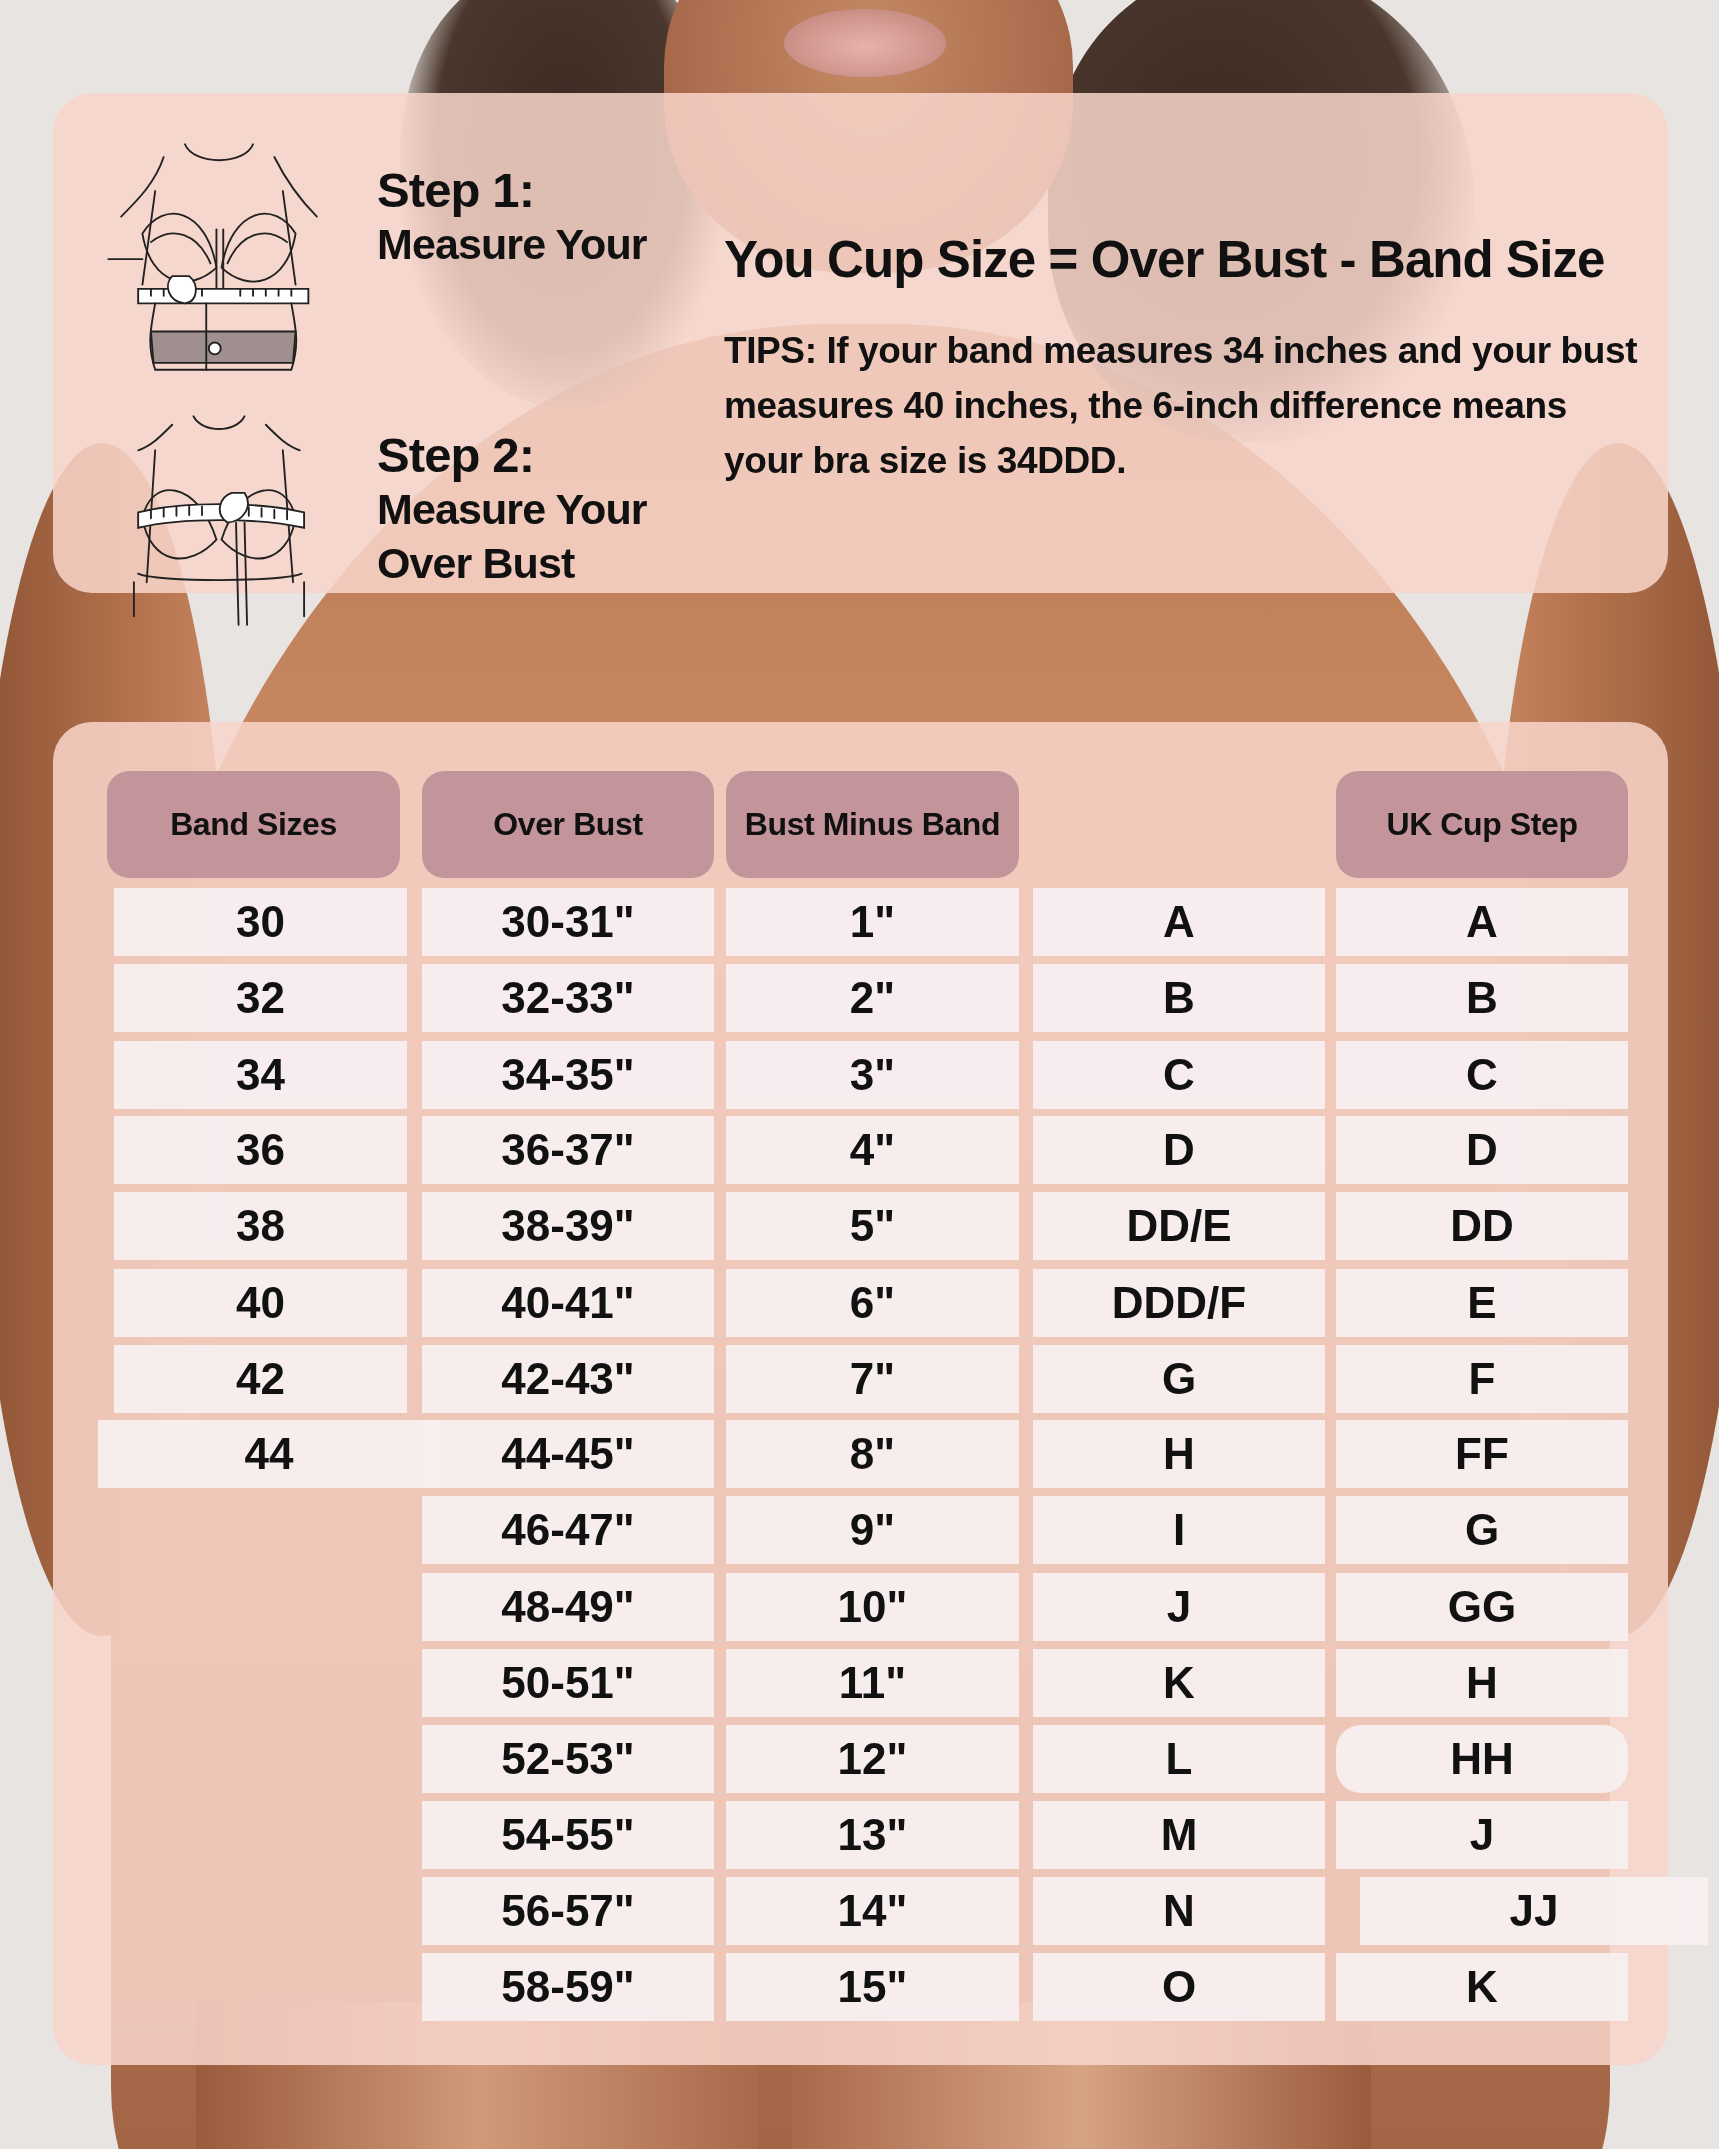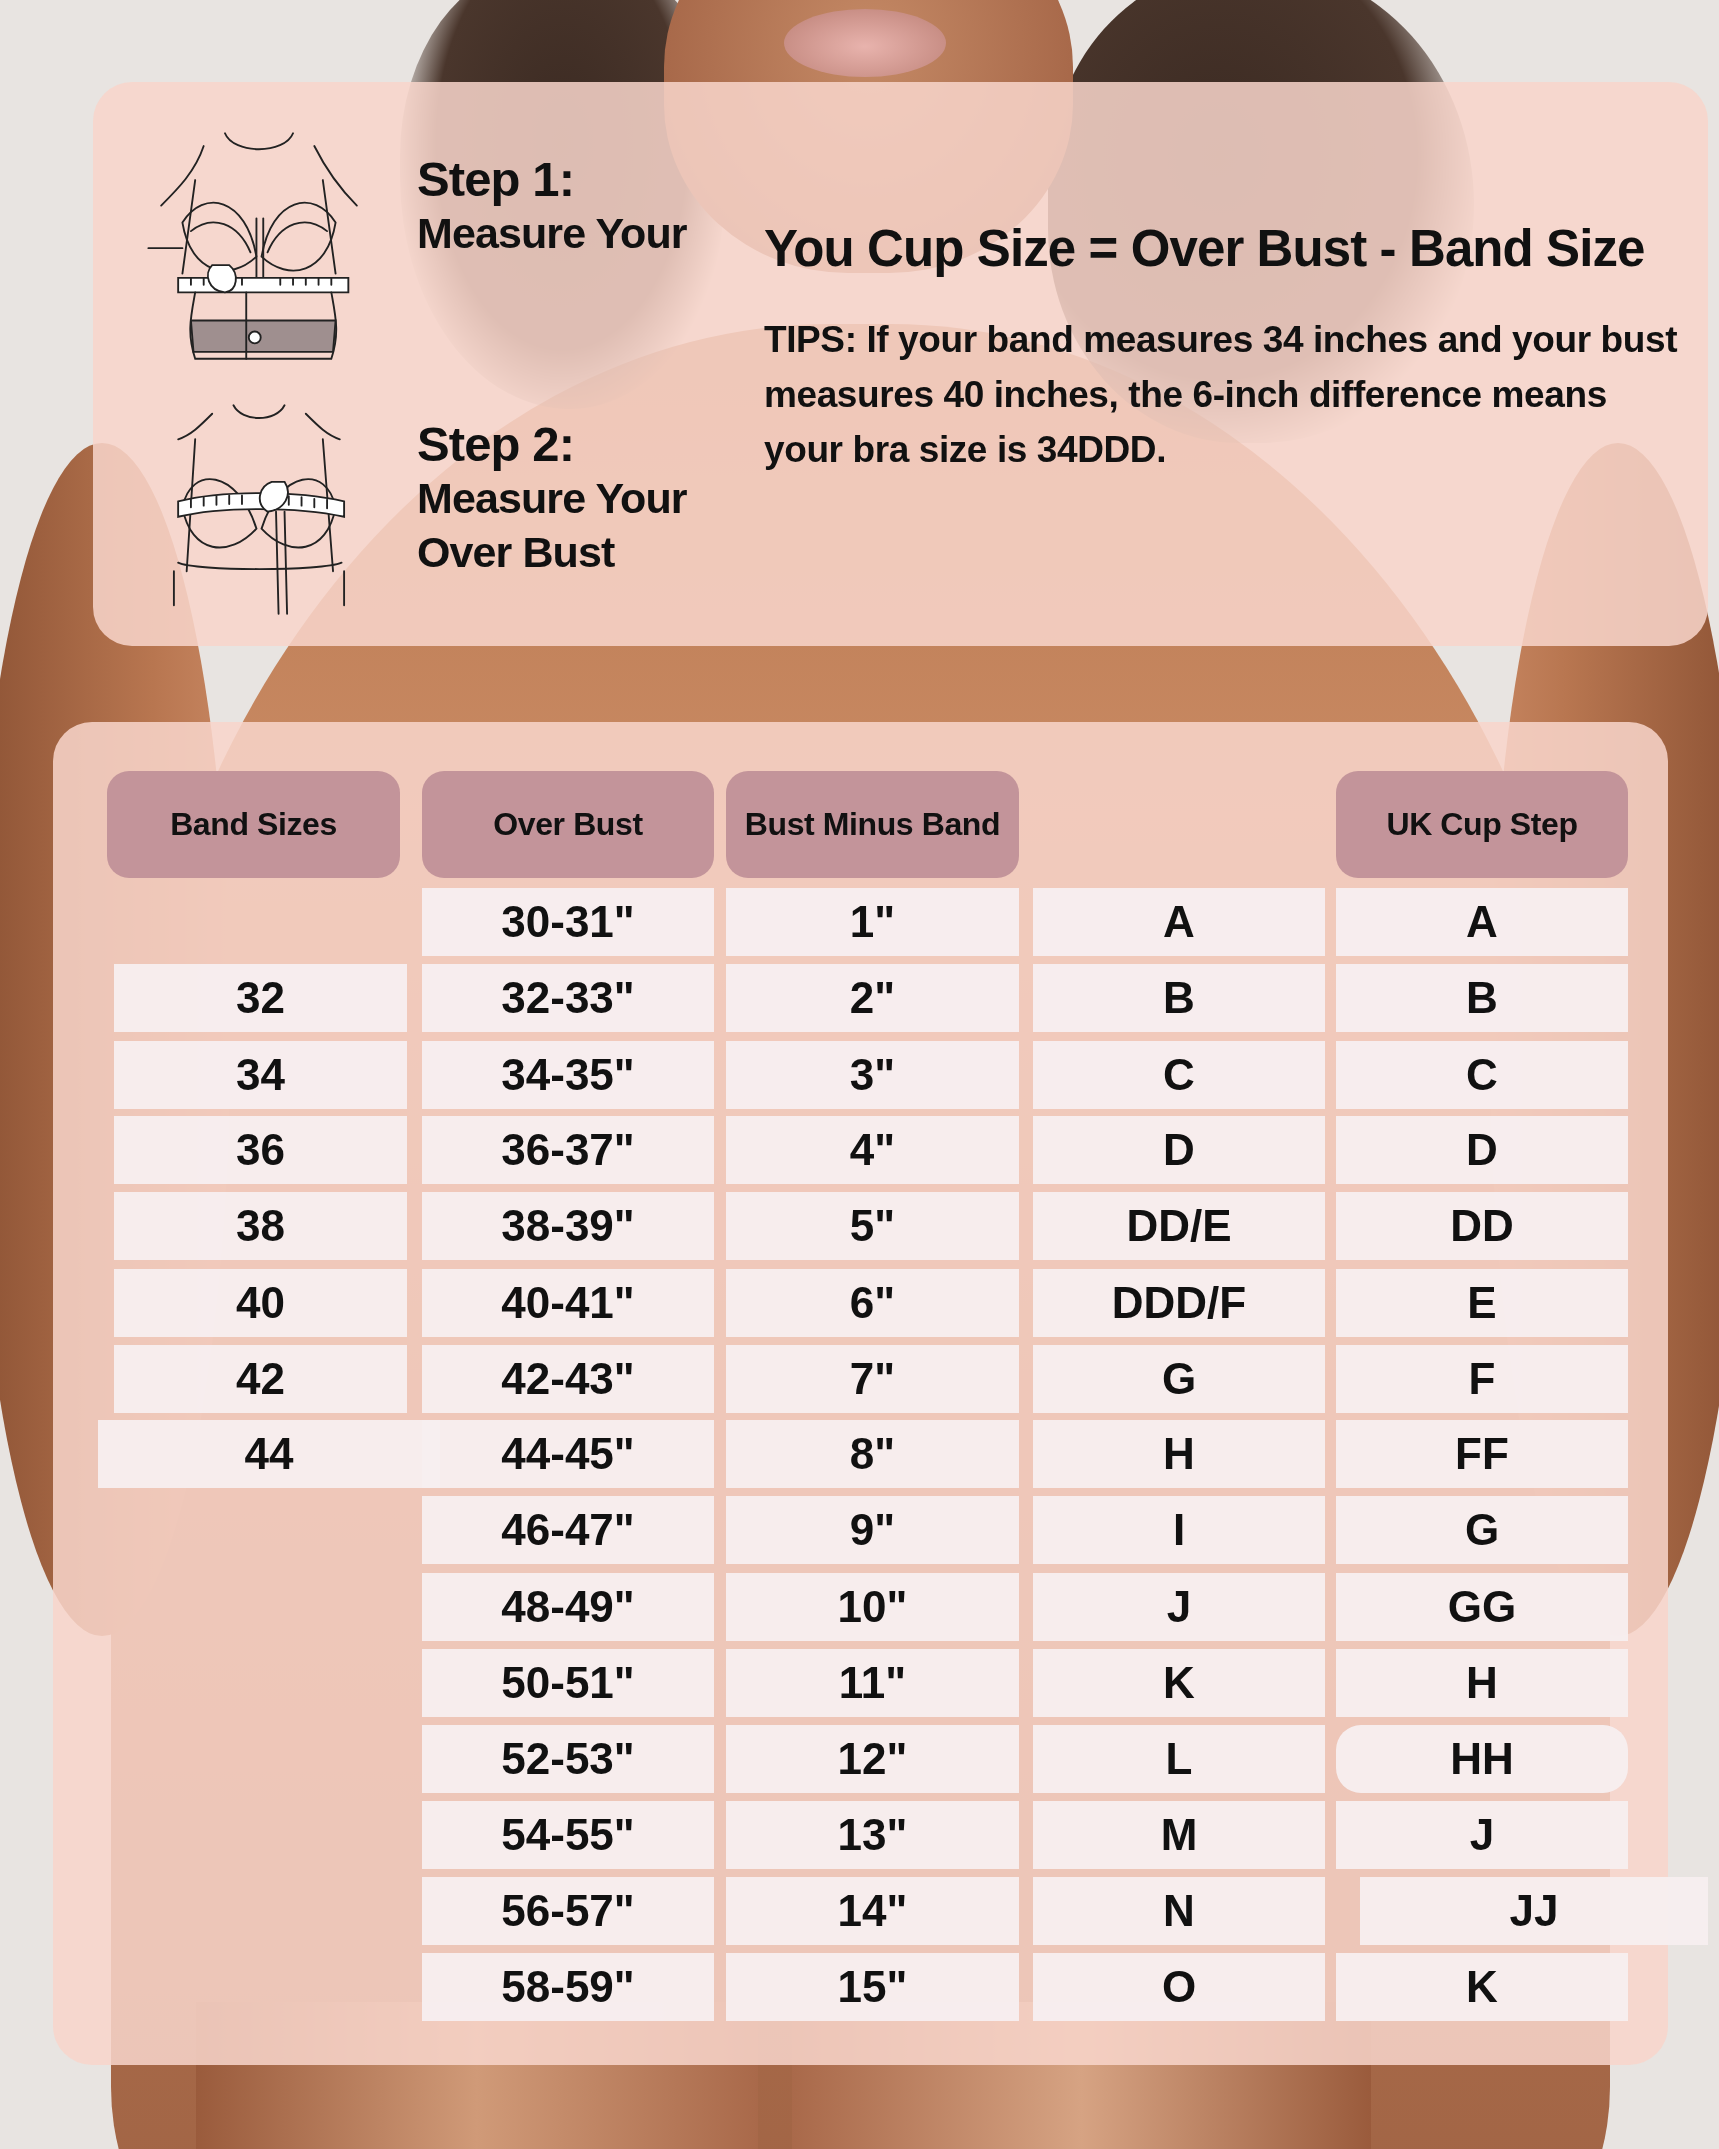--- a/index.html
+++ b/index.html
@@ -22,21 +22,21 @@
   .bg .legs-l { position:absolute; left:196px; top:2002px; width:562px; height:256px; background: linear-gradient(90deg,#9a5b3c,#d09a78,#a9694a); }
   .bg .legs-r { position:absolute; left:792px; top:2002px; width:579px; height:256px; background: linear-gradient(90deg,#a9694a,#d6a383,#9a5b3c); }
 
   
   .panel {
     position: absolute;
     left: 53px; width: 1615px;
     background: rgba(248, 213, 203, 0.86);
     border-radius: 39px;
   }
-  .panel-top { top: 82px; height: 564px; margin-left: 40px; }
+  .panel-top { top: 93px; height: 500px; }
   .panel-bottom { top: 722px; height: 1343px; }
 
   .illus { position: absolute; left: 51px; width: 230px; }
   .illus svg { width: 100%; height: 100%; display:block; }
   .illus-1 { top: 47px; height: 234px; }
   .illus-2 { top: 319px; height: 217px; }
 
   .step { position: absolute; left: 324px; width: 341px; }
   .step-1 { top: 71px; }
   .step-2 { top: 336px; }
@@ -136,20 +136,21 @@
   <div class="formula">You Cup Size = Over Bust - Band Size</div>
   <div class="tips">TIPS: If your band measures 34 inches and your bust measures 40 inches, the 6-inch difference means your bra size is 34DDD.</div>
 </div>
 
 <div class="panel panel-bottom">
   <div class="table" id="size-table">
     <div class="hcell" style="left:54px;width:293px;">Band Sizes</div>
     <div class="hcell" style="left:369px;width:292px;">Over Bust</div>
     <div class="hcell" style="left:673px;width:293px;">Bust Minus Band</div>
     <div class="hcell" style="left:1283px;width:292px;">UK Cup Step</div>
+  <div class="cell" style="left: 61px; width: 293px; top: 166px;">30</div>
       <div class="cell" style="left: 61px; width: 293px; top: 242px;">32</div>
       <div class="cell" style="left: 61px; width: 293px; top: 319px;">34</div>
       <div class="cell" style="left: 61px; width: 293px; top: 394px;">36</div>
       <div class="cell" style="left: 61px; width: 293px; top: 470px;">38</div>
       <div class="cell" style="left: 61px; width: 293px; top: 547px;">40</div>
       <div class="cell" style="left: 61px; width: 293px; top: 623px;">42</div>
       <div class="cell" style="left: 45px; width: 342px; top: 698px;">44</div>
       <div class="cell" style="left: 369px; width: 292px; top: 166px;">30-31"</div>
       <div class="cell" style="left: 369px; width: 292px; top: 242px;">32-33"</div>
       <div class="cell" style="left: 369px; width: 292px; top: 319px;">34-35"</div>

